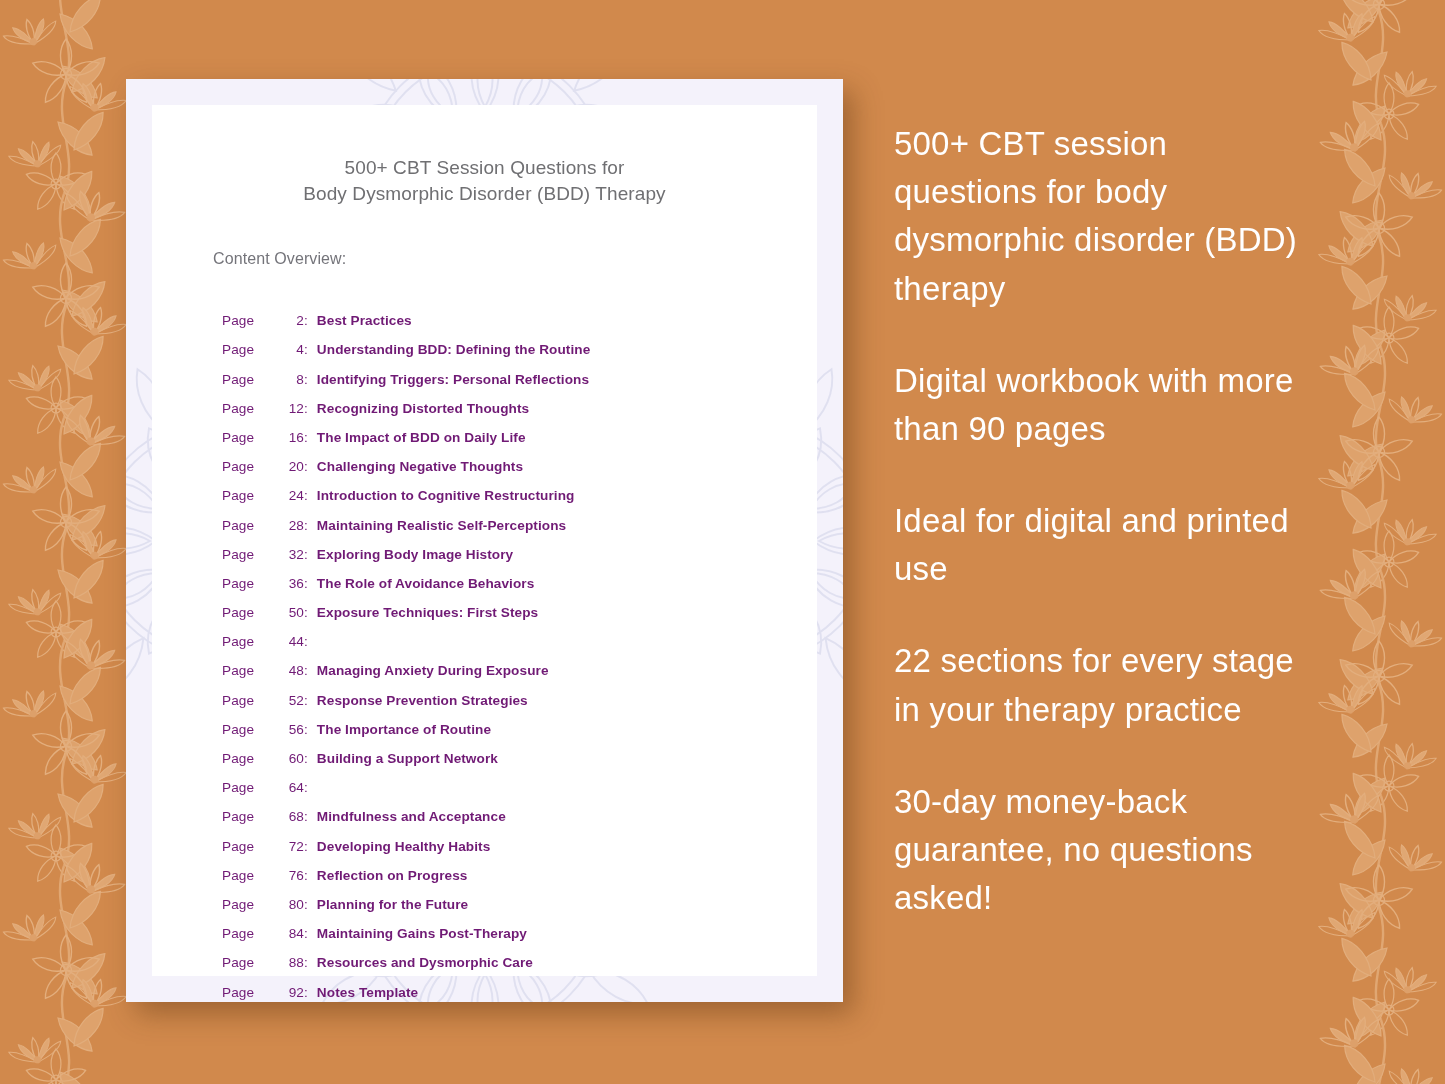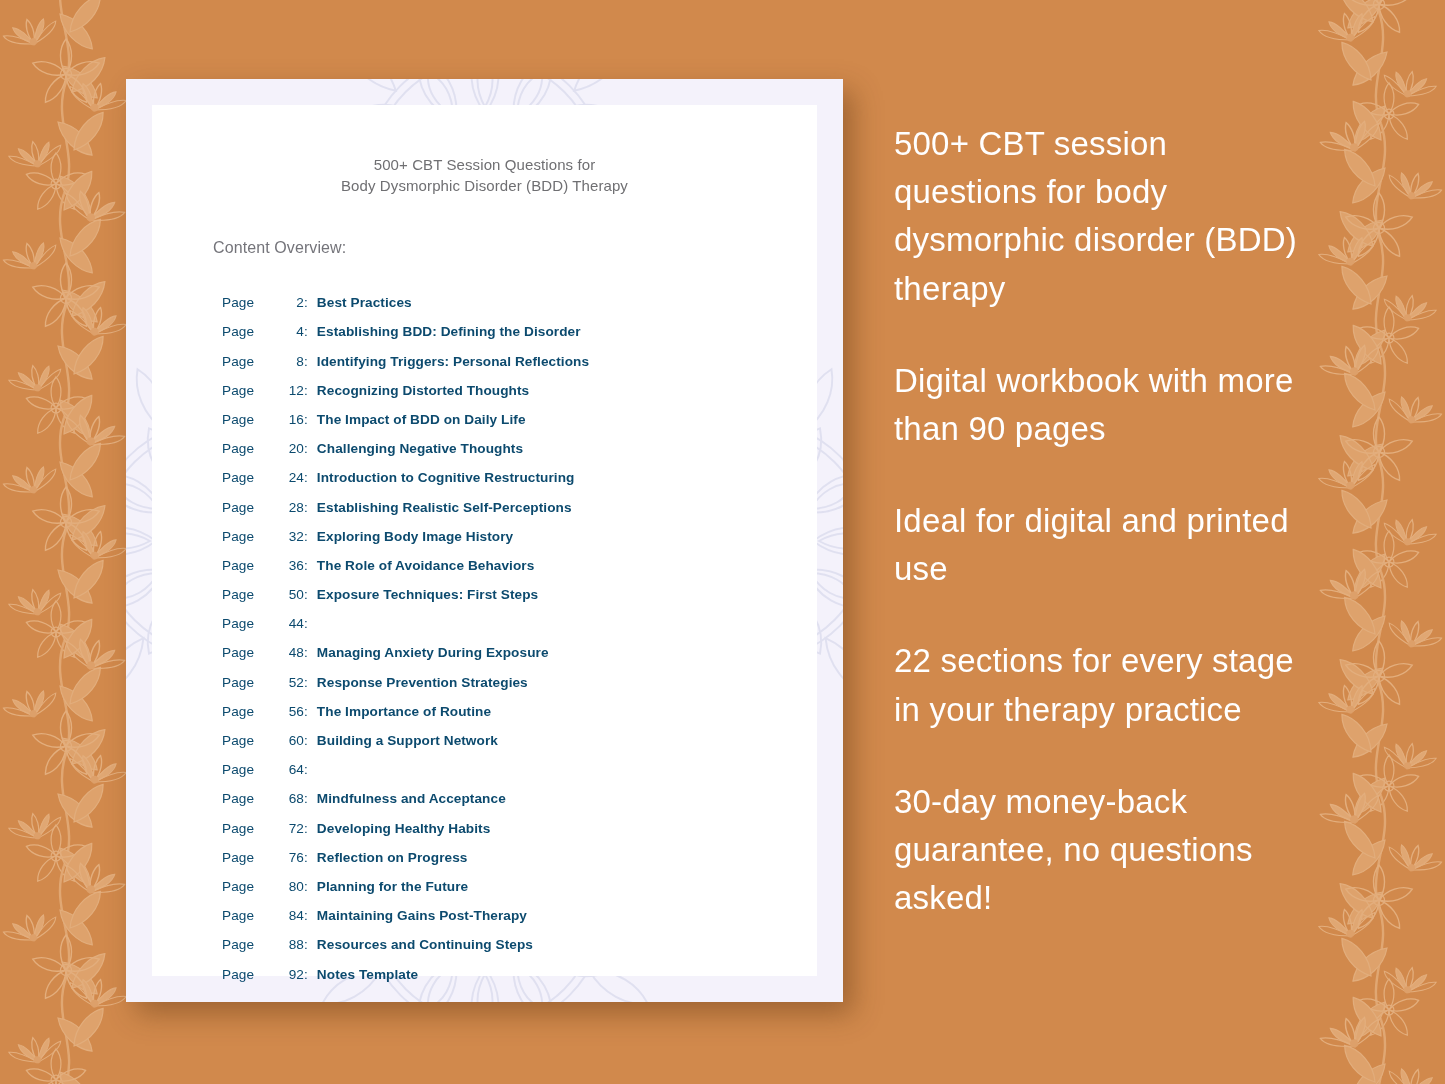--- a/index.html
+++ b/index.html
@@ -66,21 +66,21 @@
     height: 871px;
     background: #ffffff;
     z-index: 2;
   }
 
   
   .doc-title {
     margin: 0;
     padding: 50px 40px 0 40px;
     text-align: center;
-    font-size: 15px;
+    font-size: 19px;
     font-weight: 400;
     line-height: 1.37;
     color: #6f6f72;
     letter-spacing: 0.1px;
   }
   .doc-title .t-line { display: block; }
 
   .overview-label {
     margin: 15px;
     padding: 28px 0 0 46px;
@@ -90,25 +90,25 @@
     letter-spacing: 0.1px;
   }
 
   .toc {
     list-style: none;
     margin: 0;
     padding: 16px 0 0 0;
   }
   .toc-row {
     display: flex;
-    align-items: center;
+    align-items: flex-end;
     padding: 0 0 0 70px;
     height: 29.2px;
     font-size: 13.6px;
-    color: #0c4a6e;
+    color: #701a75;
     letter-spacing: 0.08px;
     white-space: nowrap;
   }
   .toc-page {
     flex: 0 0 auto;
     width: 56px;
     text-align: left;
   }
   .toc-num {
     flex: 0 0 auto;
@@ -279,21 +279,21 @@
           <li class="toc-row">
             <span class="toc-page">Page</span>
             <span class="toc-num">2</span>
             <span class="toc-colon">:</span>
             <span class="toc-title">Best Practices</span>
           </li>
           <li class="toc-row">
             <span class="toc-page">Page</span>
             <span class="toc-num">4</span>
             <span class="toc-colon">:</span>
-            <span class="toc-title">Establishing BDD: Defining the Disorder</span>
+            <span class="toc-title">Understanding BDD: Defining the Routine</span>
           </li>
           <li class="toc-row">
             <span class="toc-page">Page</span>
             <span class="toc-num">8</span>
             <span class="toc-colon">:</span>
             <span class="toc-title">Identifying Triggers: Personal Reflections</span>
           </li>
           <li class="toc-row">
             <span class="toc-page">Page</span>
             <span class="toc-num">12</span>
@@ -315,21 +315,21 @@
           <li class="toc-row">
             <span class="toc-page">Page</span>
             <span class="toc-num">24</span>
             <span class="toc-colon">:</span>
             <span class="toc-title">Introduction to Cognitive Restructuring</span>
           </li>
           <li class="toc-row">
             <span class="toc-page">Page</span>
             <span class="toc-num">28</span>
             <span class="toc-colon">:</span>
-            <span class="toc-title">Establishing Realistic Self-Perceptions</span>
+            <span class="toc-title">Maintaining Realistic Self-Perceptions</span>
           </li>
           <li class="toc-row">
             <span class="toc-page">Page</span>
             <span class="toc-num">32</span>
             <span class="toc-colon">:</span>
             <span class="toc-title">Exploring Body Image History</span>
           </li>
           <li class="toc-row">
             <span class="toc-page">Page</span>
             <span class="toc-num">36</span>
@@ -403,21 +403,21 @@
           <li class="toc-row">
             <span class="toc-page">Page</span>
             <span class="toc-num">84</span>
             <span class="toc-colon">:</span>
             <span class="toc-title">Maintaining Gains Post-Therapy</span>
           </li>
           <li class="toc-row">
             <span class="toc-page">Page</span>
             <span class="toc-num">88</span>
             <span class="toc-colon">:</span>
-            <span class="toc-title">Resources and Continuing Steps</span>
+            <span class="toc-title">Resources and Dysmorphic Care</span>
           </li>
           <li class="toc-row">
             <span class="toc-page">Page</span>
             <span class="toc-num">92</span>
             <span class="toc-colon">:</span>
             <span class="toc-title">Notes Template</span>
           </li>
         </ul>
     </div>
   </div>

